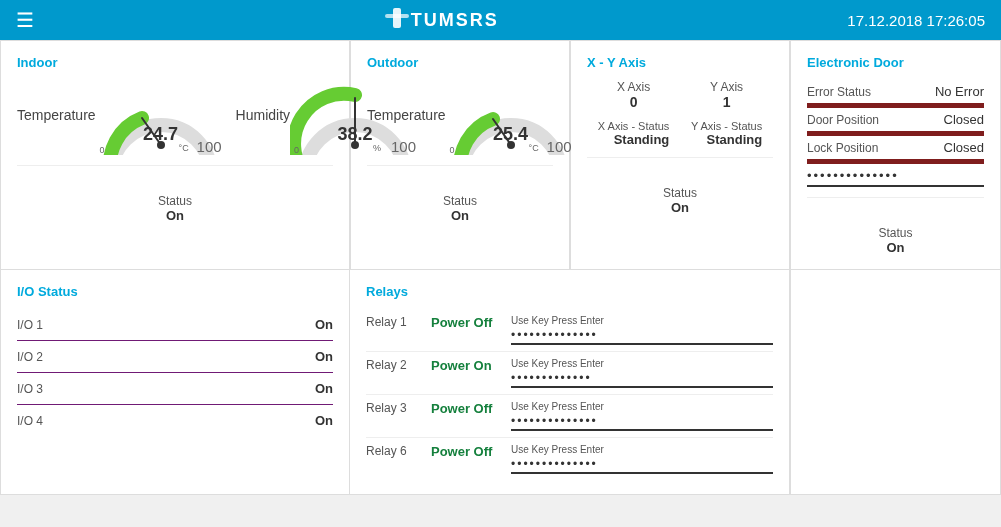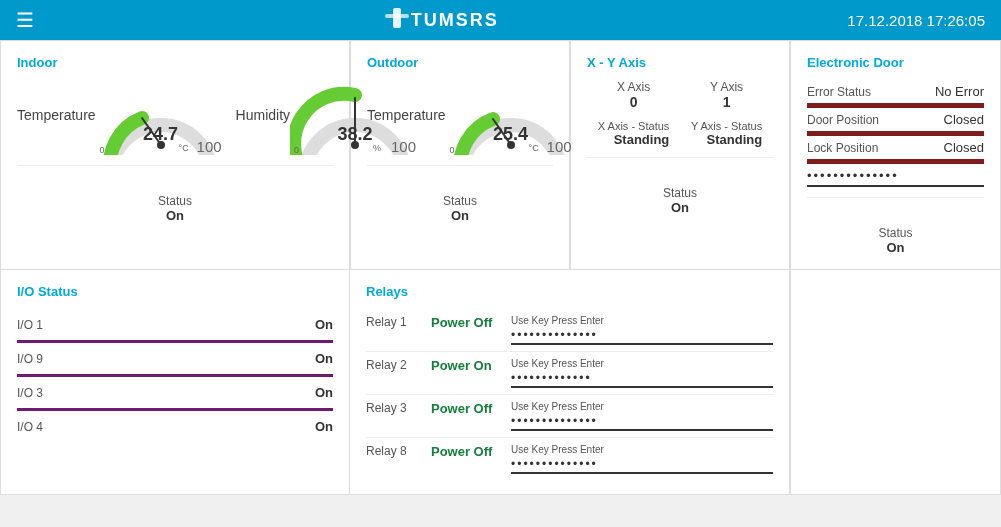--- a/index.html
+++ b/index.html
@@ -187,21 +187,21 @@
     .io-panel {
       grid-column: 1;
       grid-row: 2;
       border-top: none;
     }
     .io-row {
       display: flex;
       justify-content: space-between;
       align-items: center;
       padding: 8px 0;
-      border-bottom: 3px solid #701a75;
+      border-bottom: 1px solid #701a75;
     }
     .io-row:last-child { border-bottom: none; }
     .io-label { font-size: 12px; color: #555; }
     .io-value { font-size: 13px; font-weight: bold; color: #333; }
 
     
     .relay-panel {
       grid-column: 2 / 4;
       grid-row: 2;
       border-top: none;
@@ -378,21 +378,21 @@
     </div>
   </div>
 
   <div class="panel io-panel">
     <div class="panel-title">I/O Status</div>
     <div class="io-row">
       <span class="io-label">I/O 1</span>
       <span class="io-value">On</span>
     </div>
     <div class="io-row">
-      <span class="io-label">I/O 9</span>
+      <span class="io-label">I/O 2</span>
       <span class="io-value">On</span>
     </div>
     <div class="io-row">
       <span class="io-label">I/O 3</span>
       <span class="io-value">On</span>
     </div>
     <div class="io-row">
       <span class="io-label">I/O 4</span>
       <span class="io-value">On</span>
     </div>
@@ -418,21 +418,21 @@
     </div>
     <div class="relay-row">
       <span class="relay-label">Relay 3</span>
       <span class="relay-status">Power Off</span>
       <div class="relay-key-section">
         <div class="relay-key-hint">Use Key Press Enter</div>
         <input class="relay-key-input" type="password" value="••••••••••••••" style="">
       </div>
     </div>
     <div class="relay-row">
-      <span class="relay-label">Relay 8</span>
+      <span class="relay-label">Relay 6</span>
       <span class="relay-status">Power Off</span>
       <div class="relay-key-section">
         <div class="relay-key-hint">Use Key Press Enter</div>
         <input class="relay-key-input" type="password" value="••••••••••••••" style="">
       </div>
     </div>
   </div>
 
   <div class="empty-panel"></div>
 

